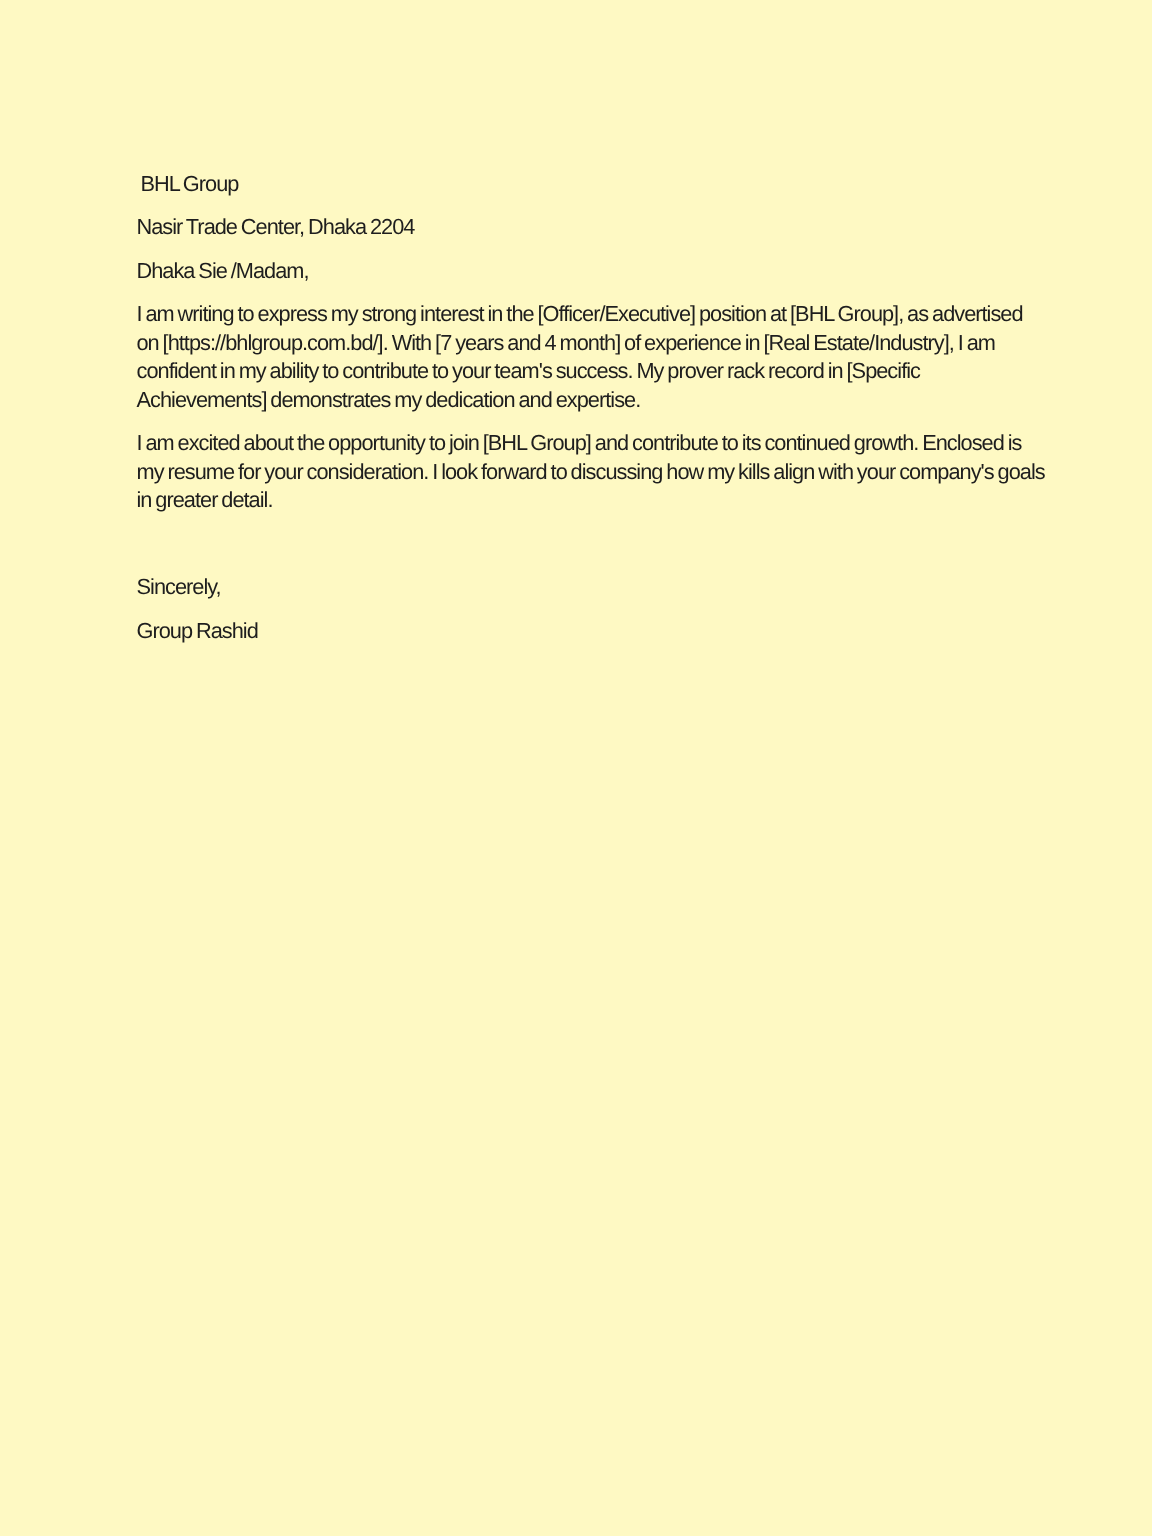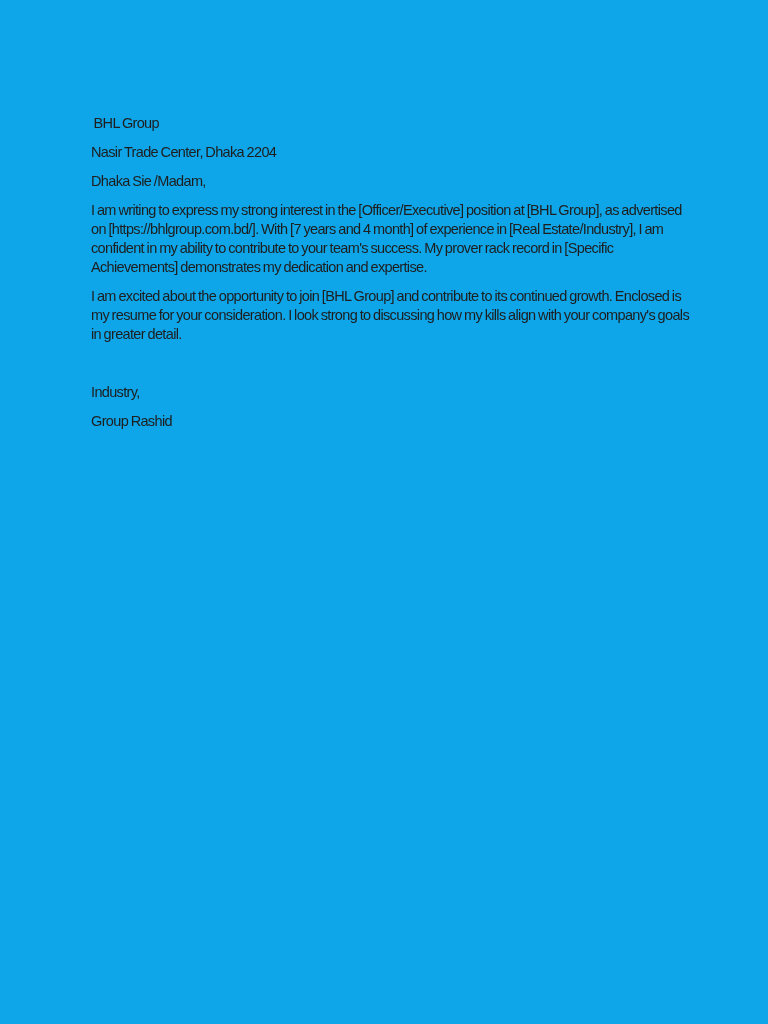--- a/index.html
+++ b/index.html
@@ -11,21 +11,21 @@
     width: 768px;
     height: 1024px;
     font-family: "Liberation Sans", sans-serif;
     color: #1e1e1e;
     overflow: hidden;
   }
   .page {
     box-sizing: border-box;
     width: 768px;
     height: 1024px;
-    background: #0ea5e9;
+    background: #fef9c3;
     padding: 114px 68px 0 91px;
   }
   .letter p {
     margin: 0 0 10px 0;
     font-size: 14.5px;
     line-height: 19px;
     letter-spacing: -0.65px;
     word-spacing: -0.8px;
     max-width: 608px;
     white-space: pre-wrap;
@@ -37,18 +37,18 @@
 </style>
 </head>
 <body>
 
 <div class="page">
   <div class="letter">
     <p> BHL Group</p>
     <p>Nasir Trade Center, Dhaka 2204</p>
     <p>Dhaka Sie /Madam,</p>
     <p>I am writing to express my strong interest in the [Officer/Executive] position at [BHL Group], as advertised on [https://bhlgroup.com.bd/]. With [7 years and 4 month] of experience in [Real Estate/Industry], I am confident in my ability to contribute to your team's success. My prover rack record in [Specific Achievements] demonstrates my dedication and expertise.</p>
-    <p>I am excited about the opportunity to join [BHL Group] and contribute to its continued growth. Enclosed is my resume for your consideration. I look strong to discussing how my kills align with your company's goals in greater detail.</p>
+    <p>I am excited about the opportunity to join [BHL Group] and contribute to its continued growth. Enclosed is my resume for your consideration. I look forward to discussing how my kills align with your company's goals in greater detail.</p>
     <div class="sig-gap"></div>
-    <p>Industry,</p>
+    <p>Sincerely,</p>
     <p>Group Rashid</p>
   </div>
 </div>
 
 </body></html>

